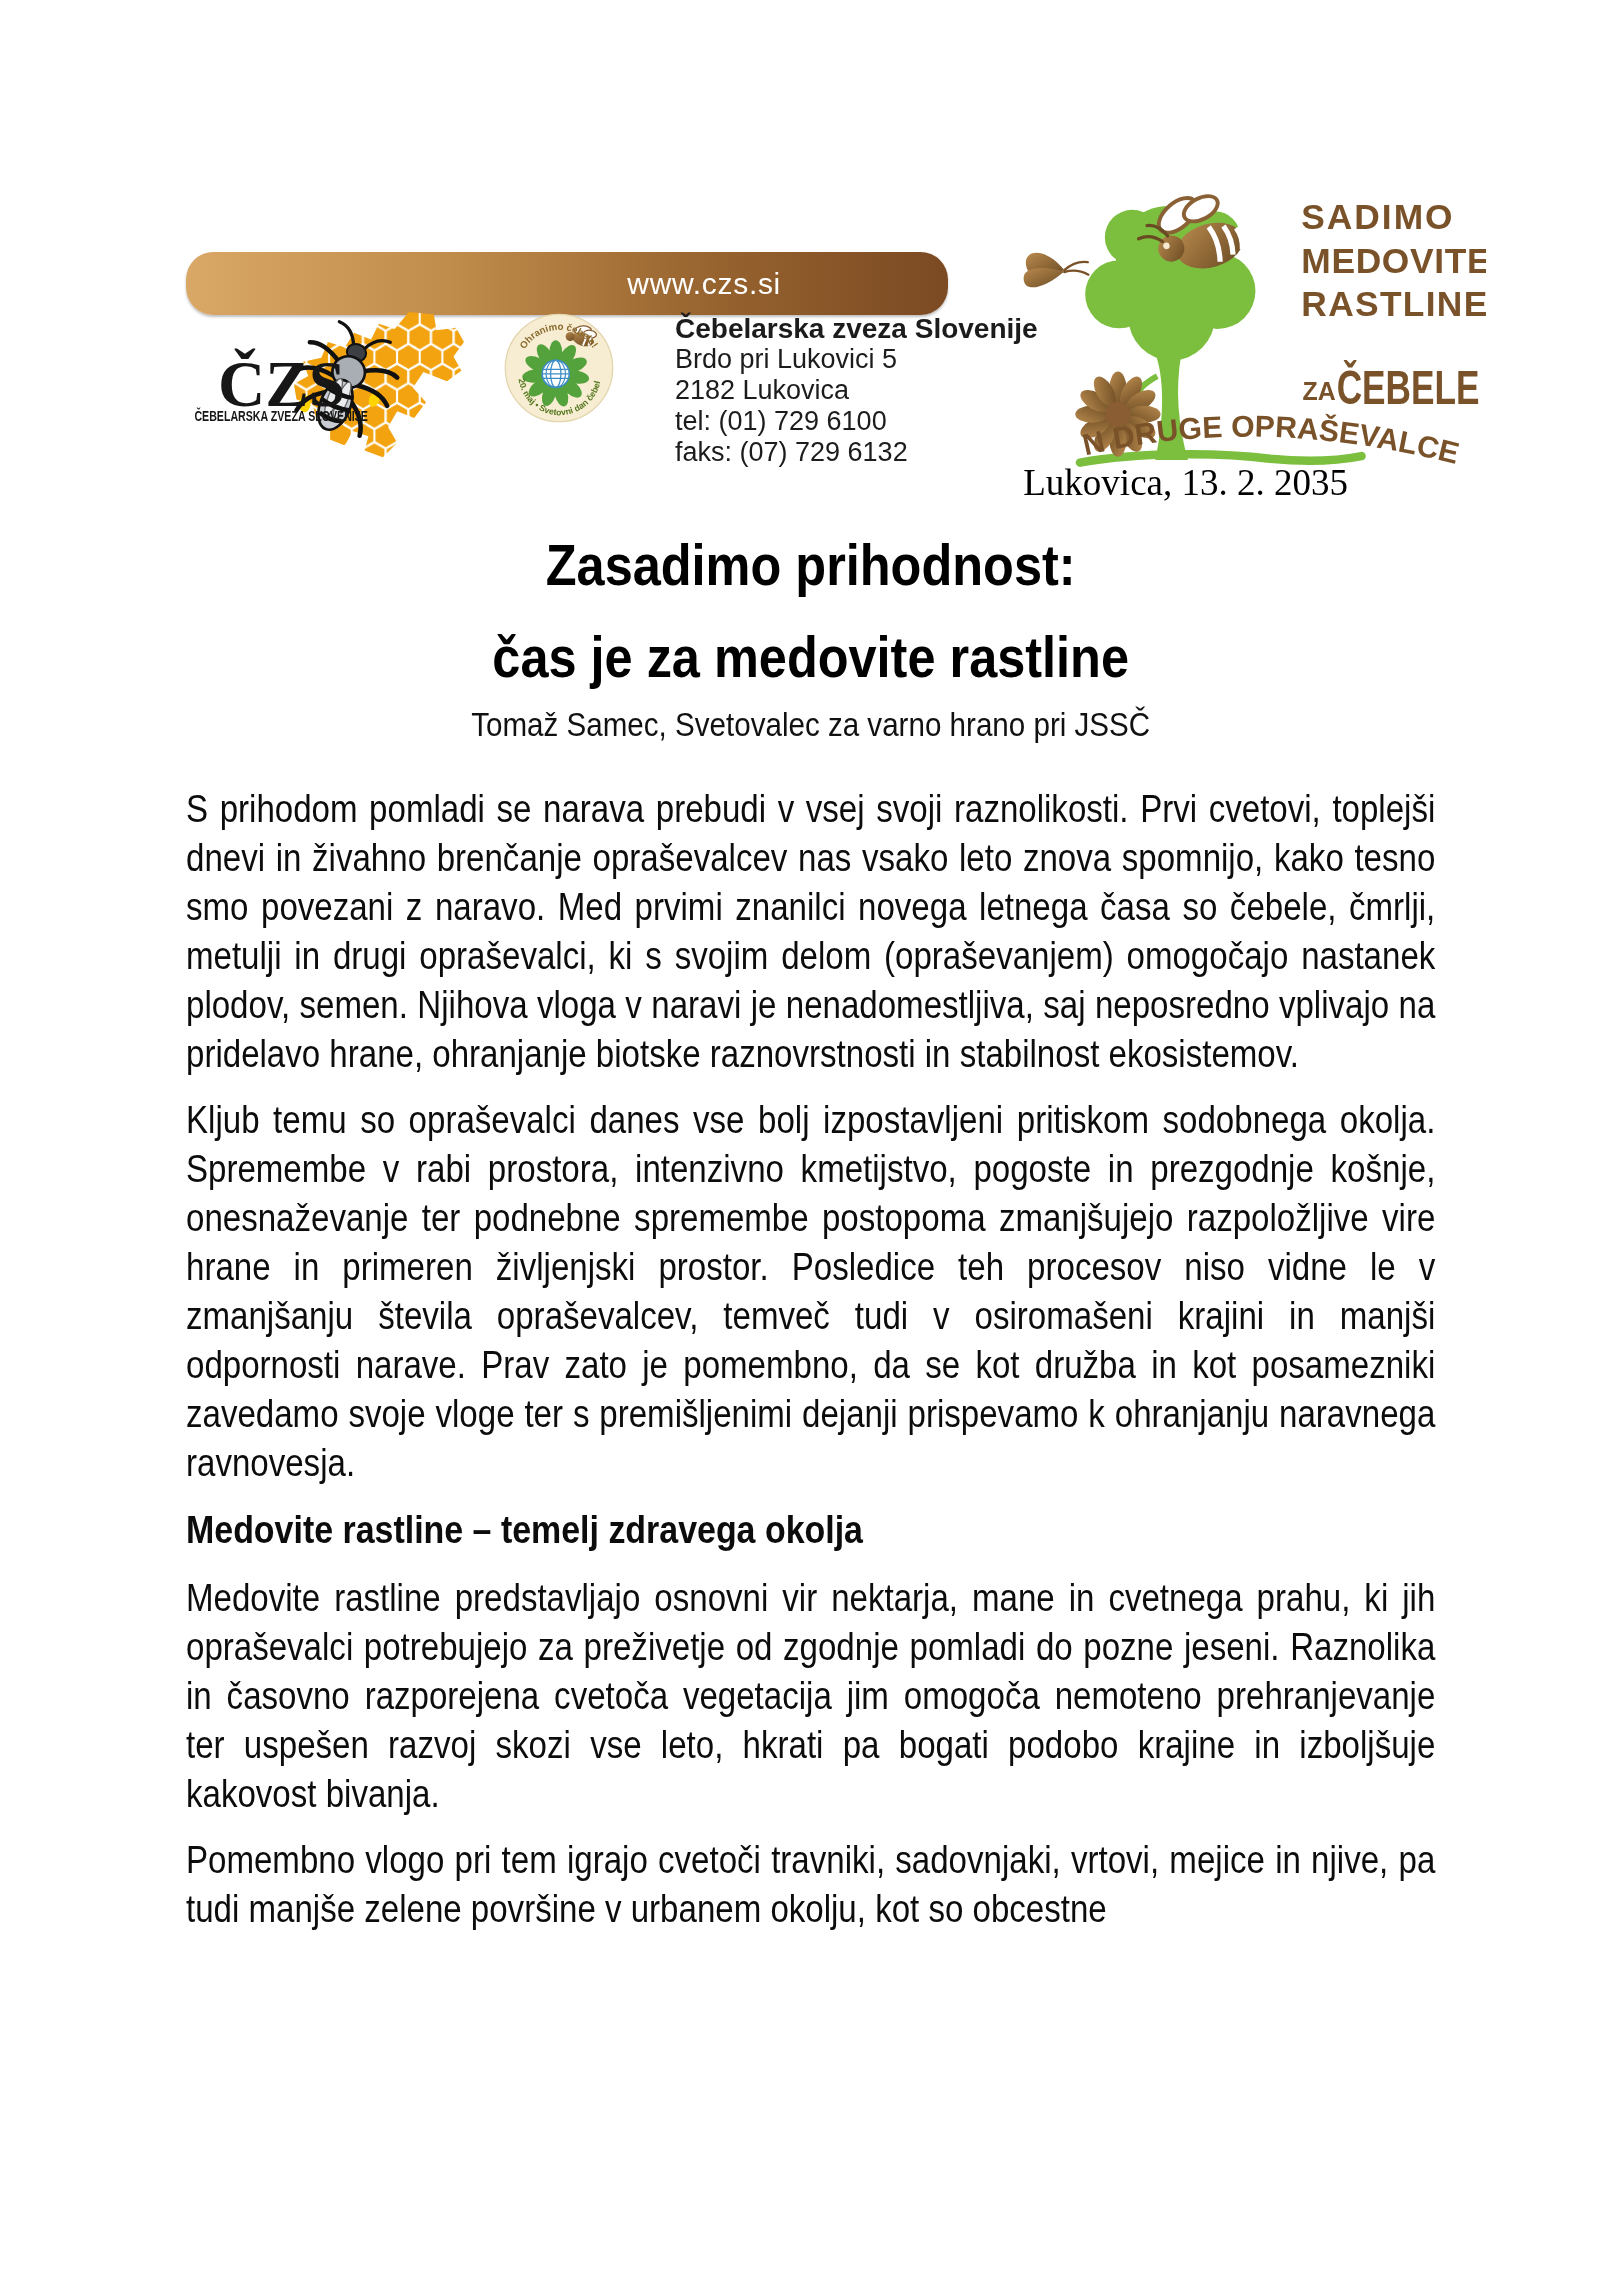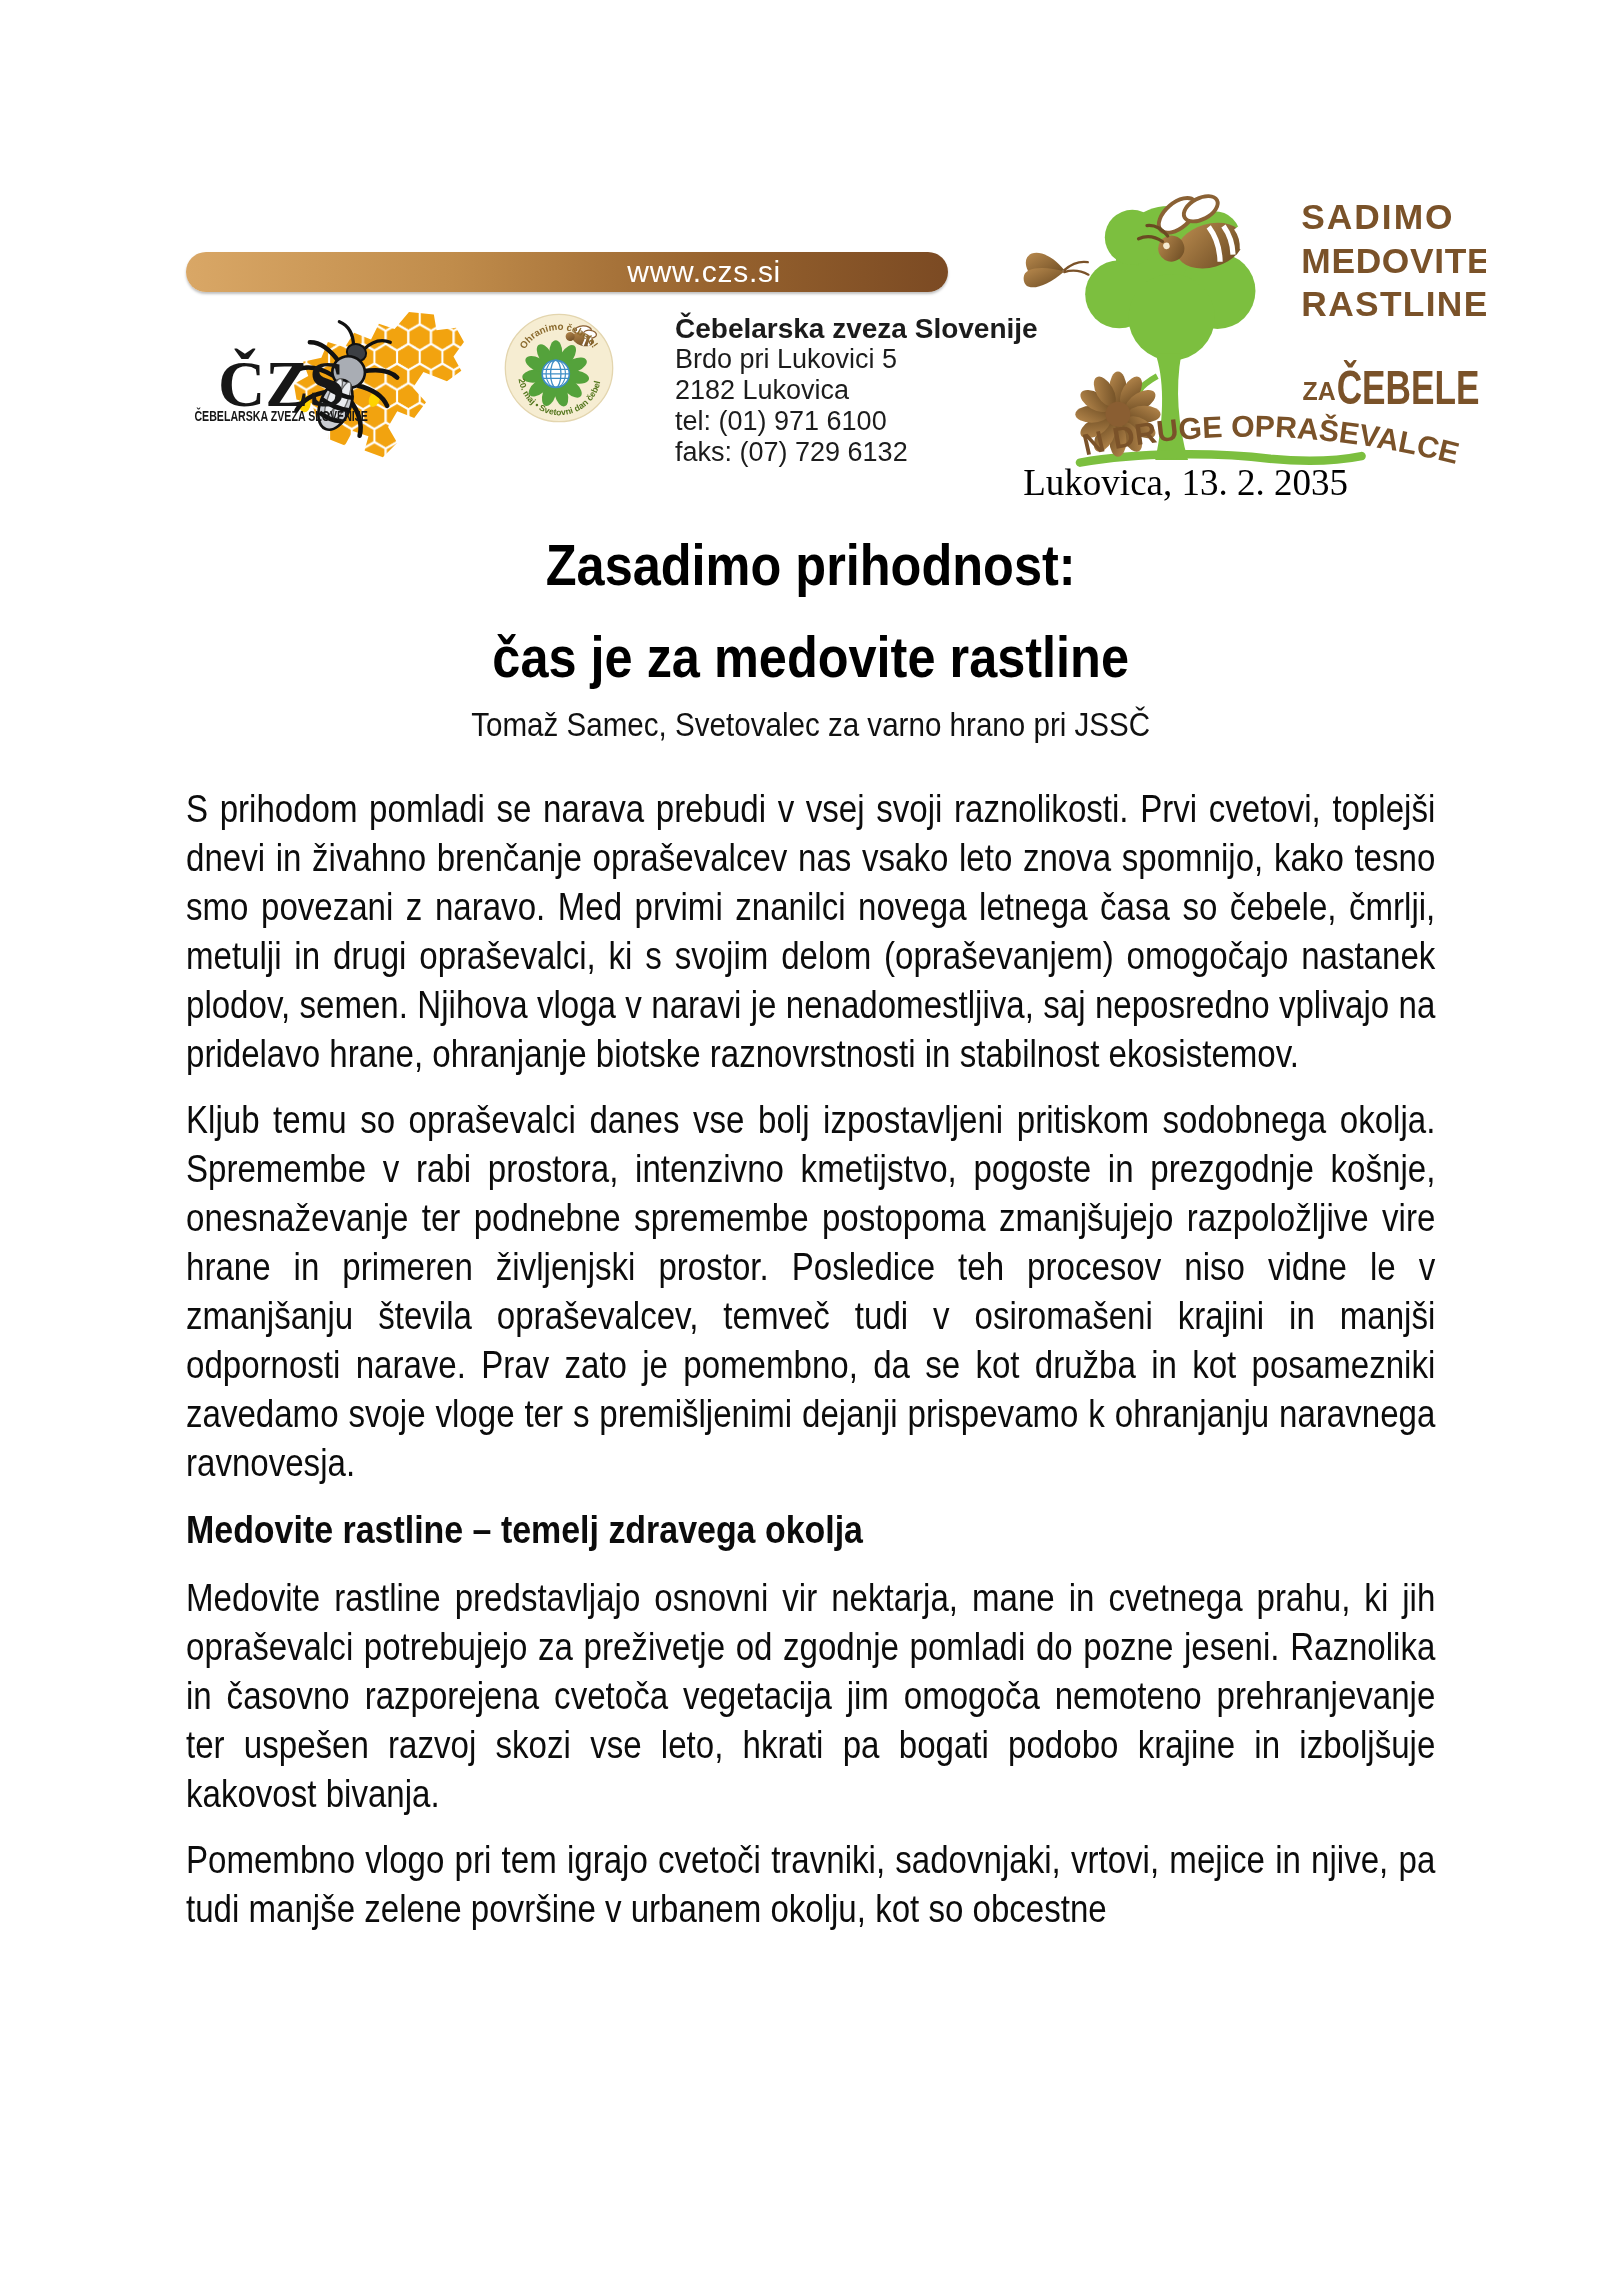--- a/index.html
+++ b/index.html
@@ -4,21 +4,21 @@
 <style>
   html,body{margin:0;padding:0;}
   body{
     width:1623px;height:2295px;position:relative;background:#ffffff;
     font-family:"Liberation Sans",sans-serif;color:#0c0c0c;overflow:hidden;
   }
   .abs{position:absolute;}
 
   
   .url-bar{
-    left:186px;top:252px;width:762px;height:40px;border-radius:27.5px;
+    left:186px;top:252px;width:762px;height:63px;border-radius:27.5px;
     background:linear-gradient(90deg,#d9a766 0%,#c08c4b 35%,#96622e 70%,#7b4a23 100%);
     box-shadow:0 2px 2.6px rgba(0,0,0,0.25);
     display:flex;align-items:center;justify-content:flex-end;
     padding-right:167px;box-sizing:border-box;
   }
   .url-bar span{color:#ffffff;font-size:30px;letter-spacing:0.7px;}
 
   .contact{left:675px;top:313px;line-height:31px;font-size:27px;color:#1c1c1c;}
   .contact .name{font-weight:bold;font-size:28px;}
 
@@ -136,21 +136,21 @@
   </text>
   <text font-size="13.5" font-weight="bold" fill="#55771f">
     <textPath href="#arcBot" startOffset="50%" text-anchor="middle">20. maj • Svetovni dan čebel</textPath>
   </text>
 </svg>
 
 <div class="abs contact">
   <div class="name">Čebelarska zveza Slovenije</div>
   <div>Brdo pri Lukovici 5</div>
   <div>2182 Lukovica</div>
-  <div>tel: (01) 971 6100</div>
+  <div>tel: (01) 729 6100</div>
   <div>faks: (07) 729 6132</div>
 </div>
 
 <svg class="abs" style="left:1021px;top:160px;" width="465" height="321" viewBox="0 0 710 490">
   <defs>
     <linearGradient id="brnC" x1="0" y1="0" x2="1" y2="1">
       <stop offset="0" stop-color="#b98a4e"></stop>
         <stop offset="1" stop-color="#6a4a22"></stop>
     </linearGradient>
     <path id="cArc" d="M95,452 Q355,388 655,462" fill="none"></path>

